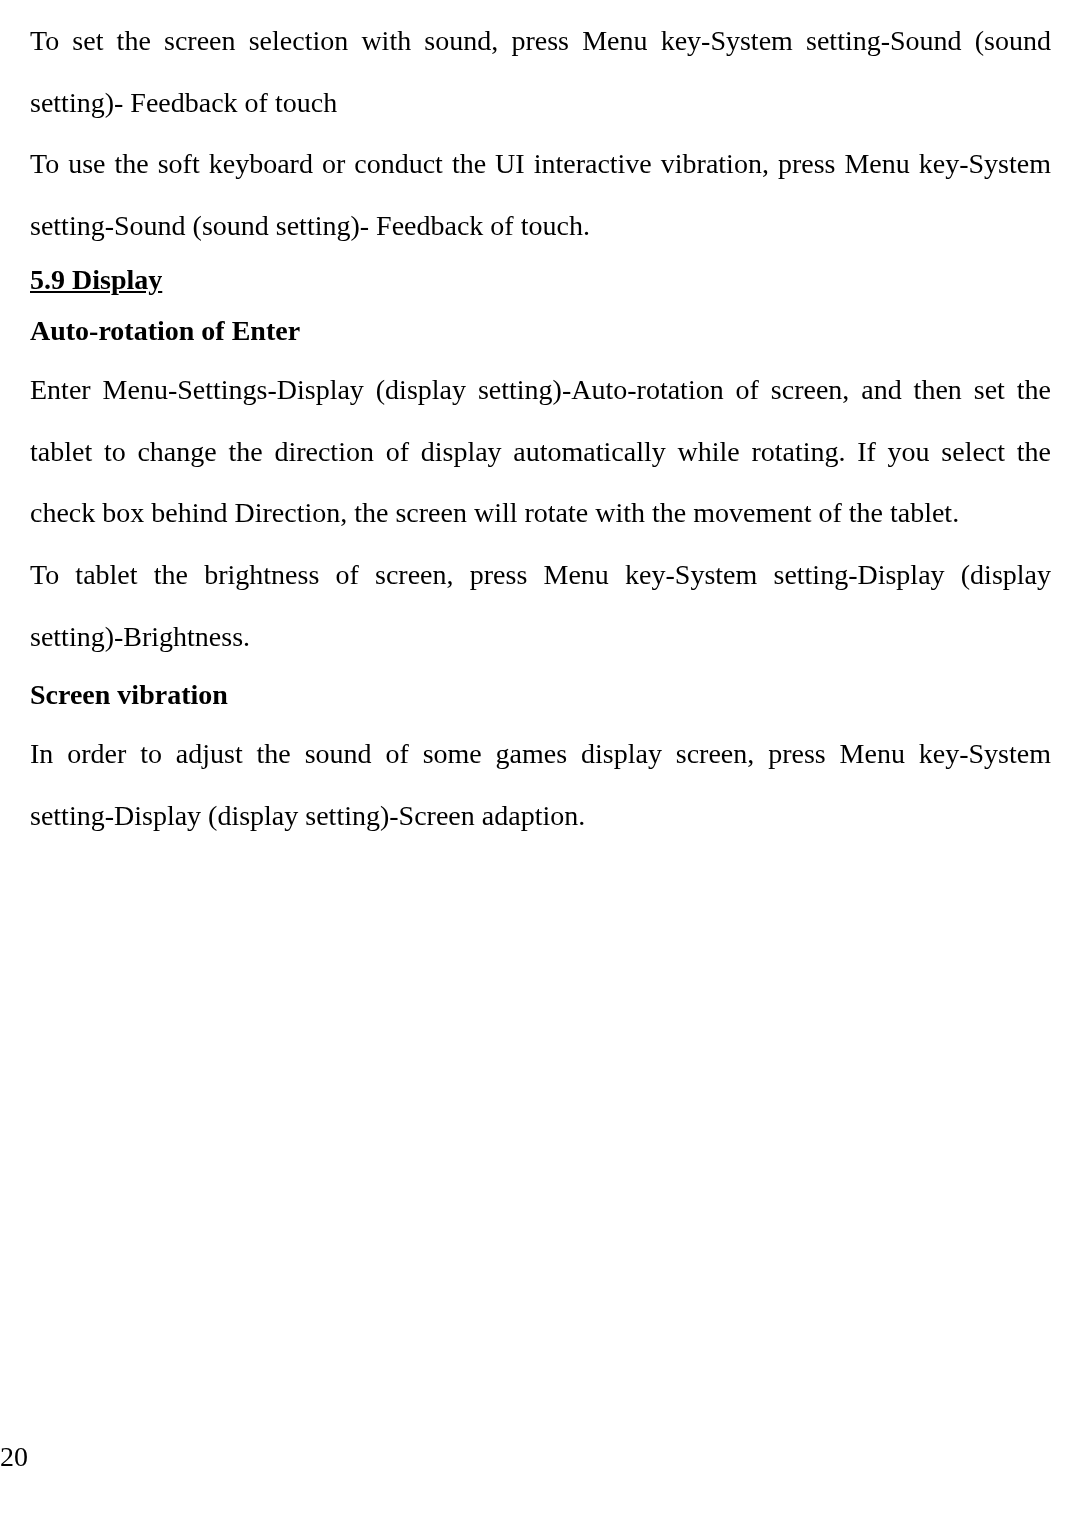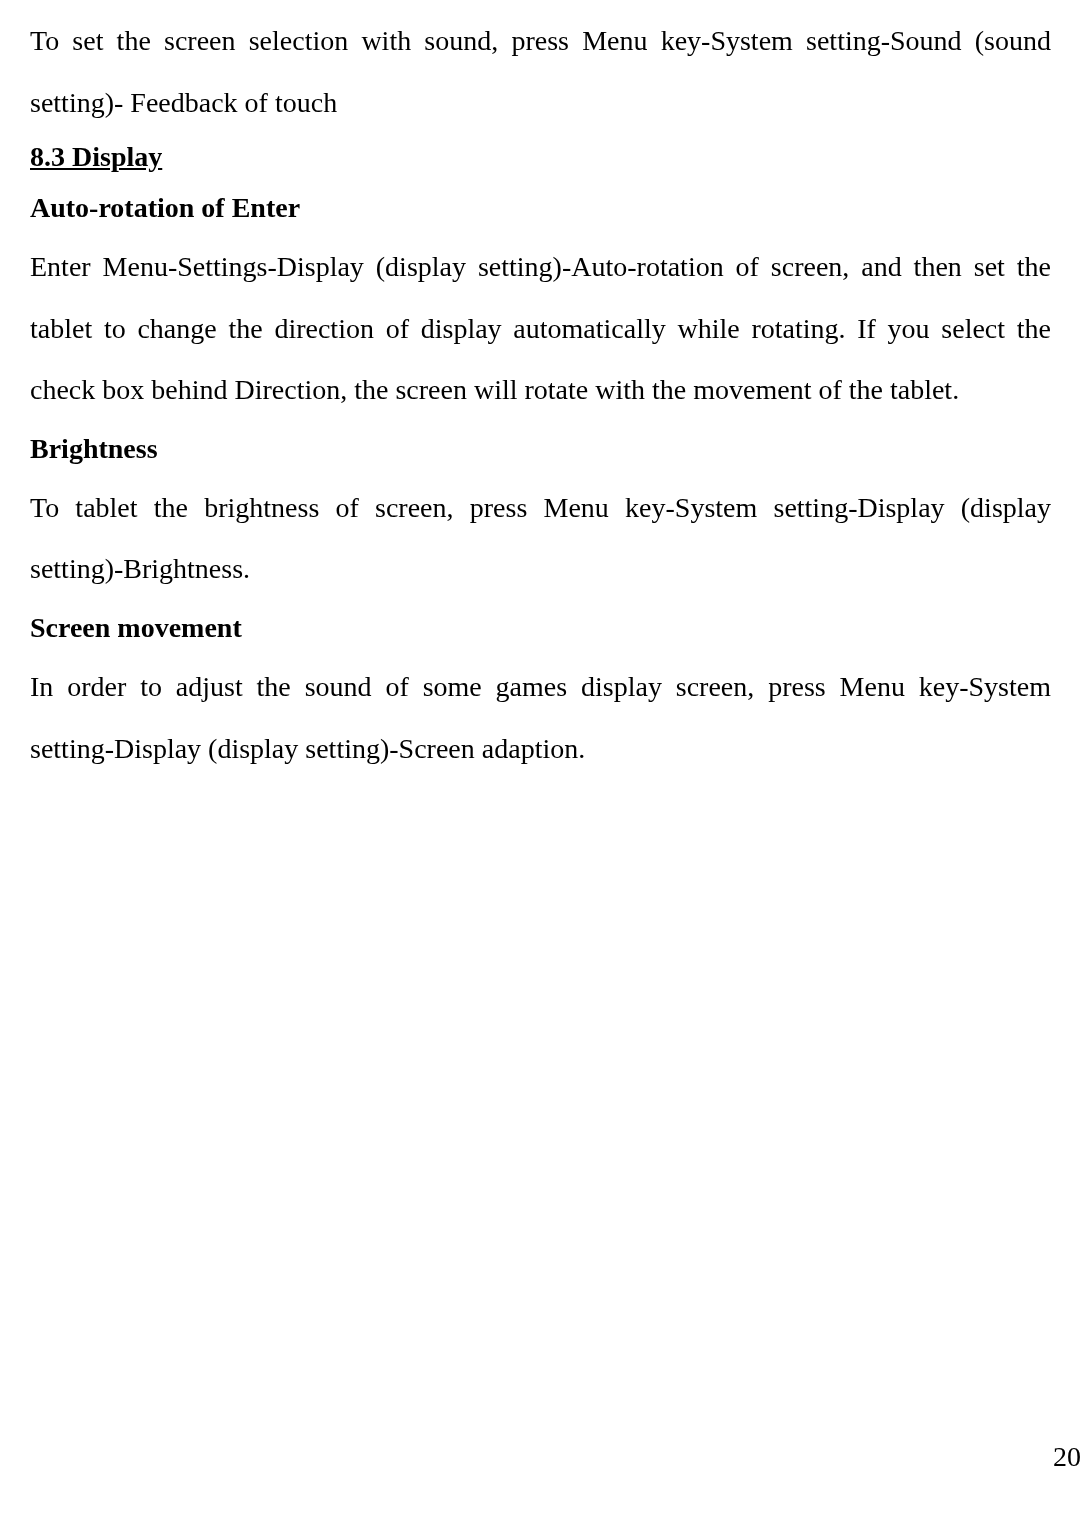--- a/index.html
+++ b/index.html
@@ -32,31 +32,31 @@
     }
     .sub-heading {
       font-weight: bold;
       line-height: 2.0;
     }
     .page-number {
       position: absolute;
       bottom: 40px;
       left: 0;
       width: 100%;
-      text-align: right;
+      text-align: left;
       font-size: 28px;
     }
   </style>
 </head>
 <body>
 
 <div class="content">
   <p class="para">To set the screen selection with sound, press Menu key-System setting-Sound (sound setting)- Feedback of touch</p>
-  <p class="section-heading">8.3 Display</p>
+  <p class="para">To use the soft keyboard or conduct the UI interactive vibration, press Menu key-System setting-Sound (sound setting)- Feedback of touch.</p>
+  <p class="section-heading">5.9 Display</p>
   <p class="sub-heading">Auto-rotation of Enter</p>
   <p class="para">Enter Menu-Settings-Display (display setting)-Auto-rotation of screen, and then set the tablet to change the direction of display automatically while rotating. If you select the check box behind Direction, the screen will rotate with the movement of the tablet.</p>
-  <p class="sub-heading">Brightness</p>
   <p class="para">To tablet the brightness of screen, press Menu key-System setting-Display (display setting)-Brightness.</p>
-  <p class="sub-heading">Screen movement</p>
+  <p class="sub-heading">Screen vibration</p>
   <p class="para">In order to adjust the sound of some games display screen, press Menu key-System setting-Display (display setting)-Screen adaption.</p>
 </div>
 
 <div class="page-number">20</div>
 
 </body></html>

